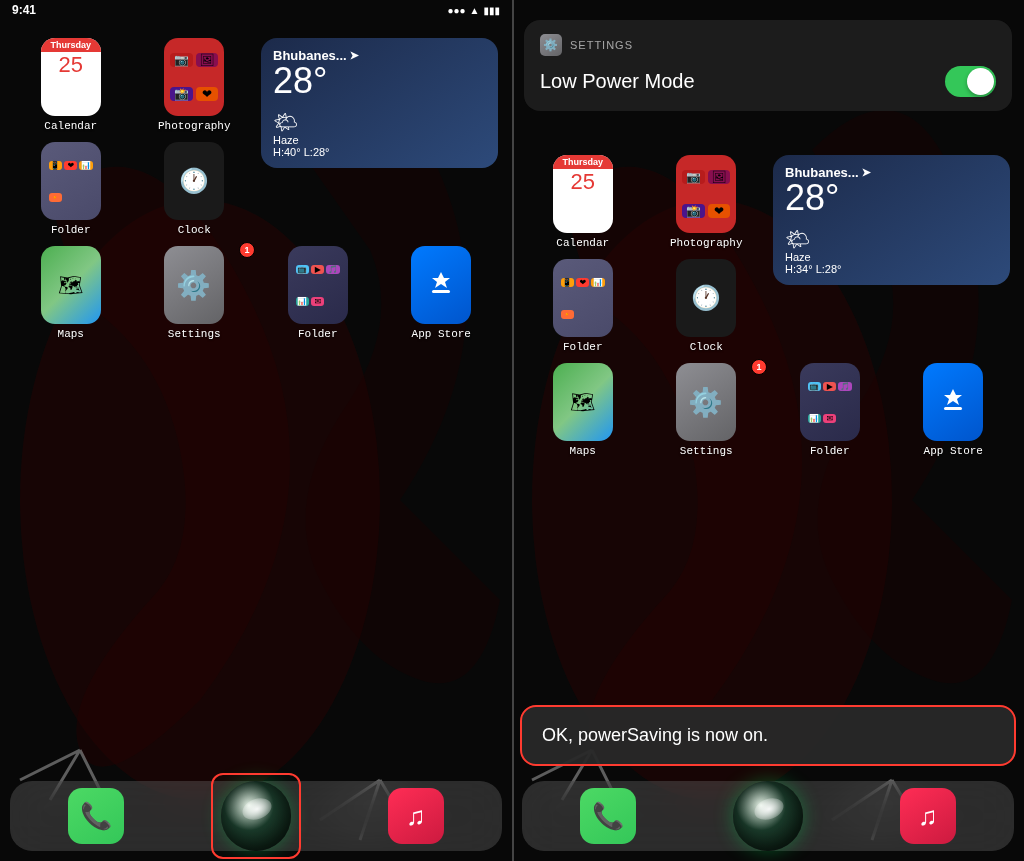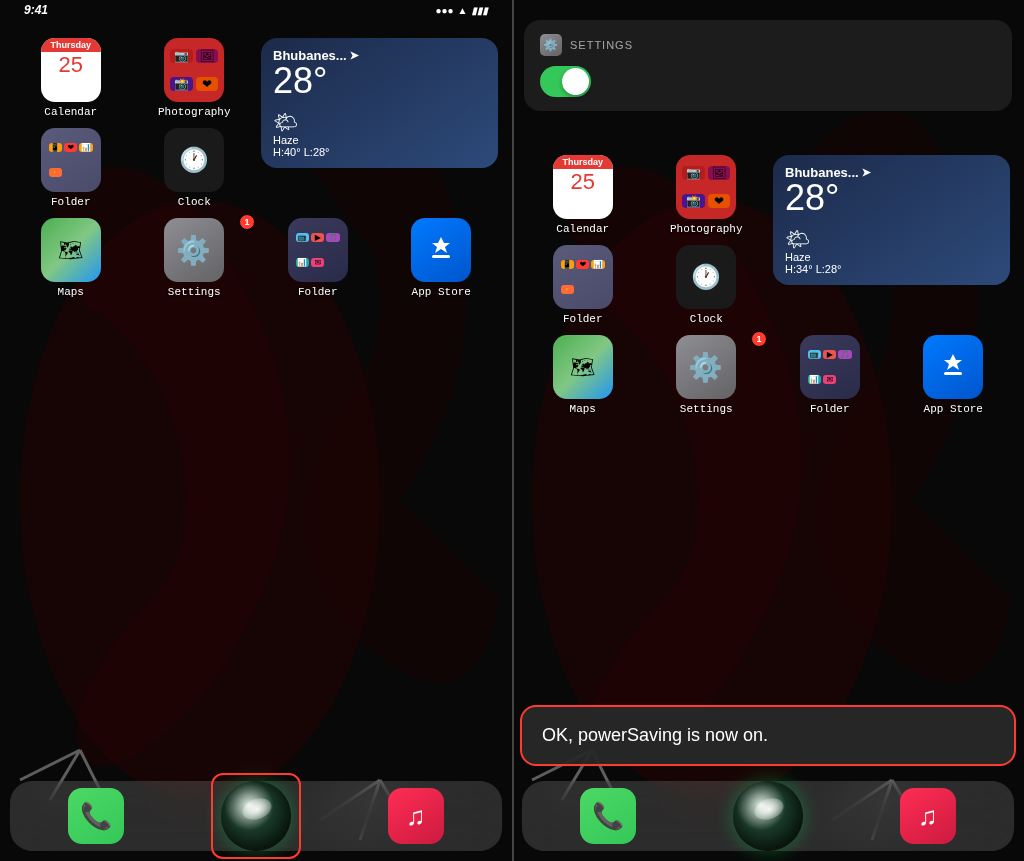--- a/index.html
+++ b/index.html
@@ -37,23 +37,22 @@
       width: 100%; height: 100%;
     }
 
     .status-bar {
       position: absolute;
       top: 0; left: 0; right: 0;
       height: 20px;
       display: flex;
       justify-content: space-between;
       align-items: center;
-      padding: 0 24px;
+      padding: 0 12px;
       z-index: 10;
-      font-style: italic;
     }
     .status-time {
       font-size: 12px;
       color: #fff;
       font-weight: 600;
     }
     .status-icons {
       display: flex;
       gap: 4px;
       align-items: center;
@@ -79,21 +78,21 @@
     .app-icon {
       display: flex;
       flex-direction: column;
       align-items: center;
       gap: 4px;
       cursor: pointer;
     }
 
     .app-icon-img {
       width: 60px;
-      height: 64px;
+      height: 78px;
       border-radius: 14px;
       display: flex;
       align-items: center;
       justify-content: center;
       font-size: 28px;
       position: relative;
       overflow: hidden;
     }
 
     .app-label {
@@ -585,20 +584,21 @@
   </div>
 
   <div class="settings-popup">
     <div class="popup-header">
       <div class="popup-settings-icon">
         <span>⚙️</span>
       </div>
       <span class="popup-title">SETTINGS</span>
     </div>
     <div class="popup-row">
+      <span class="popup-label">Low Power Mode</span>
       <div class="toggle">
         <div class="toggle-thumb"></div>
       </div>
     </div>
   </div>
 
   <div class="status-bar" style="top:120px;">
   </div>
 
   <div class="home-grid" style="top:145px;">

